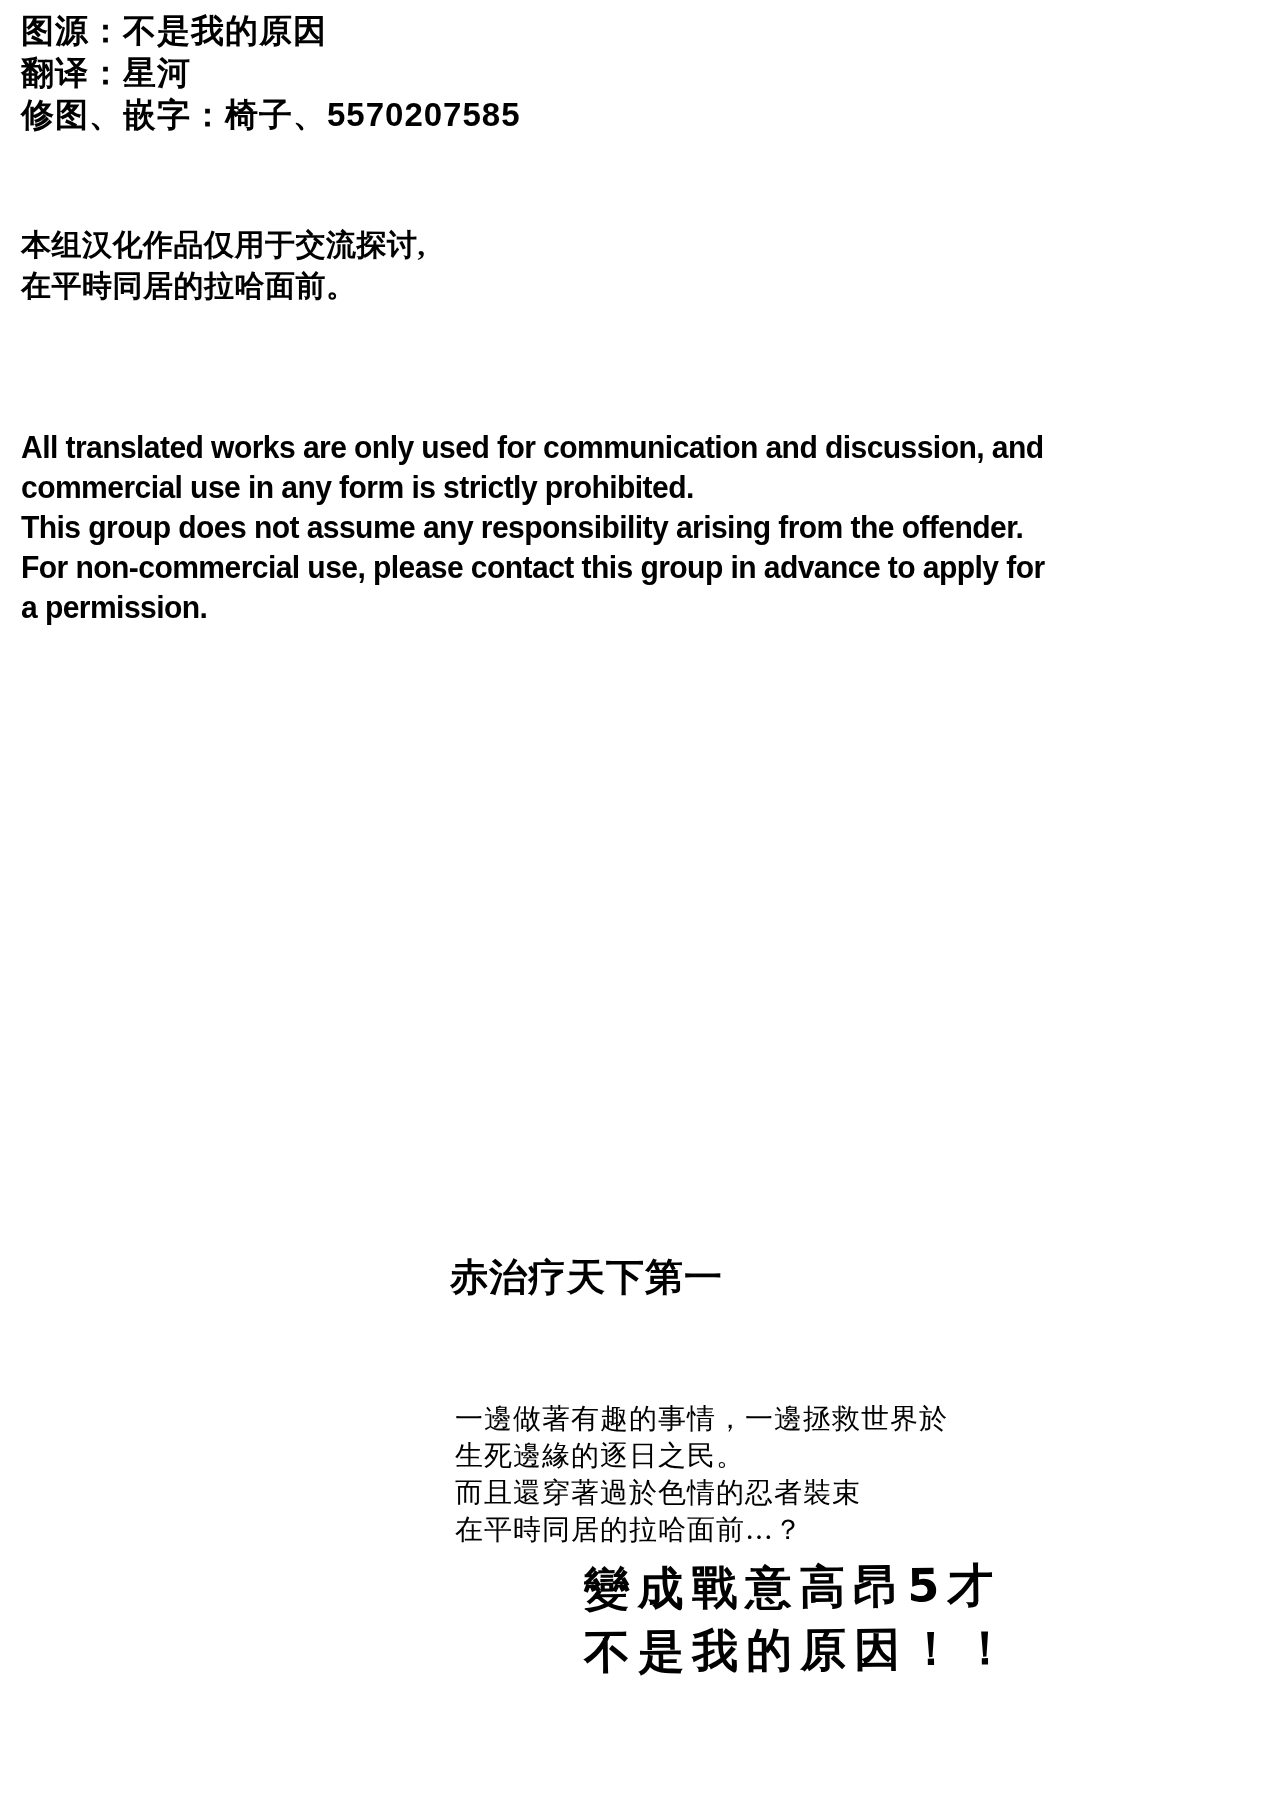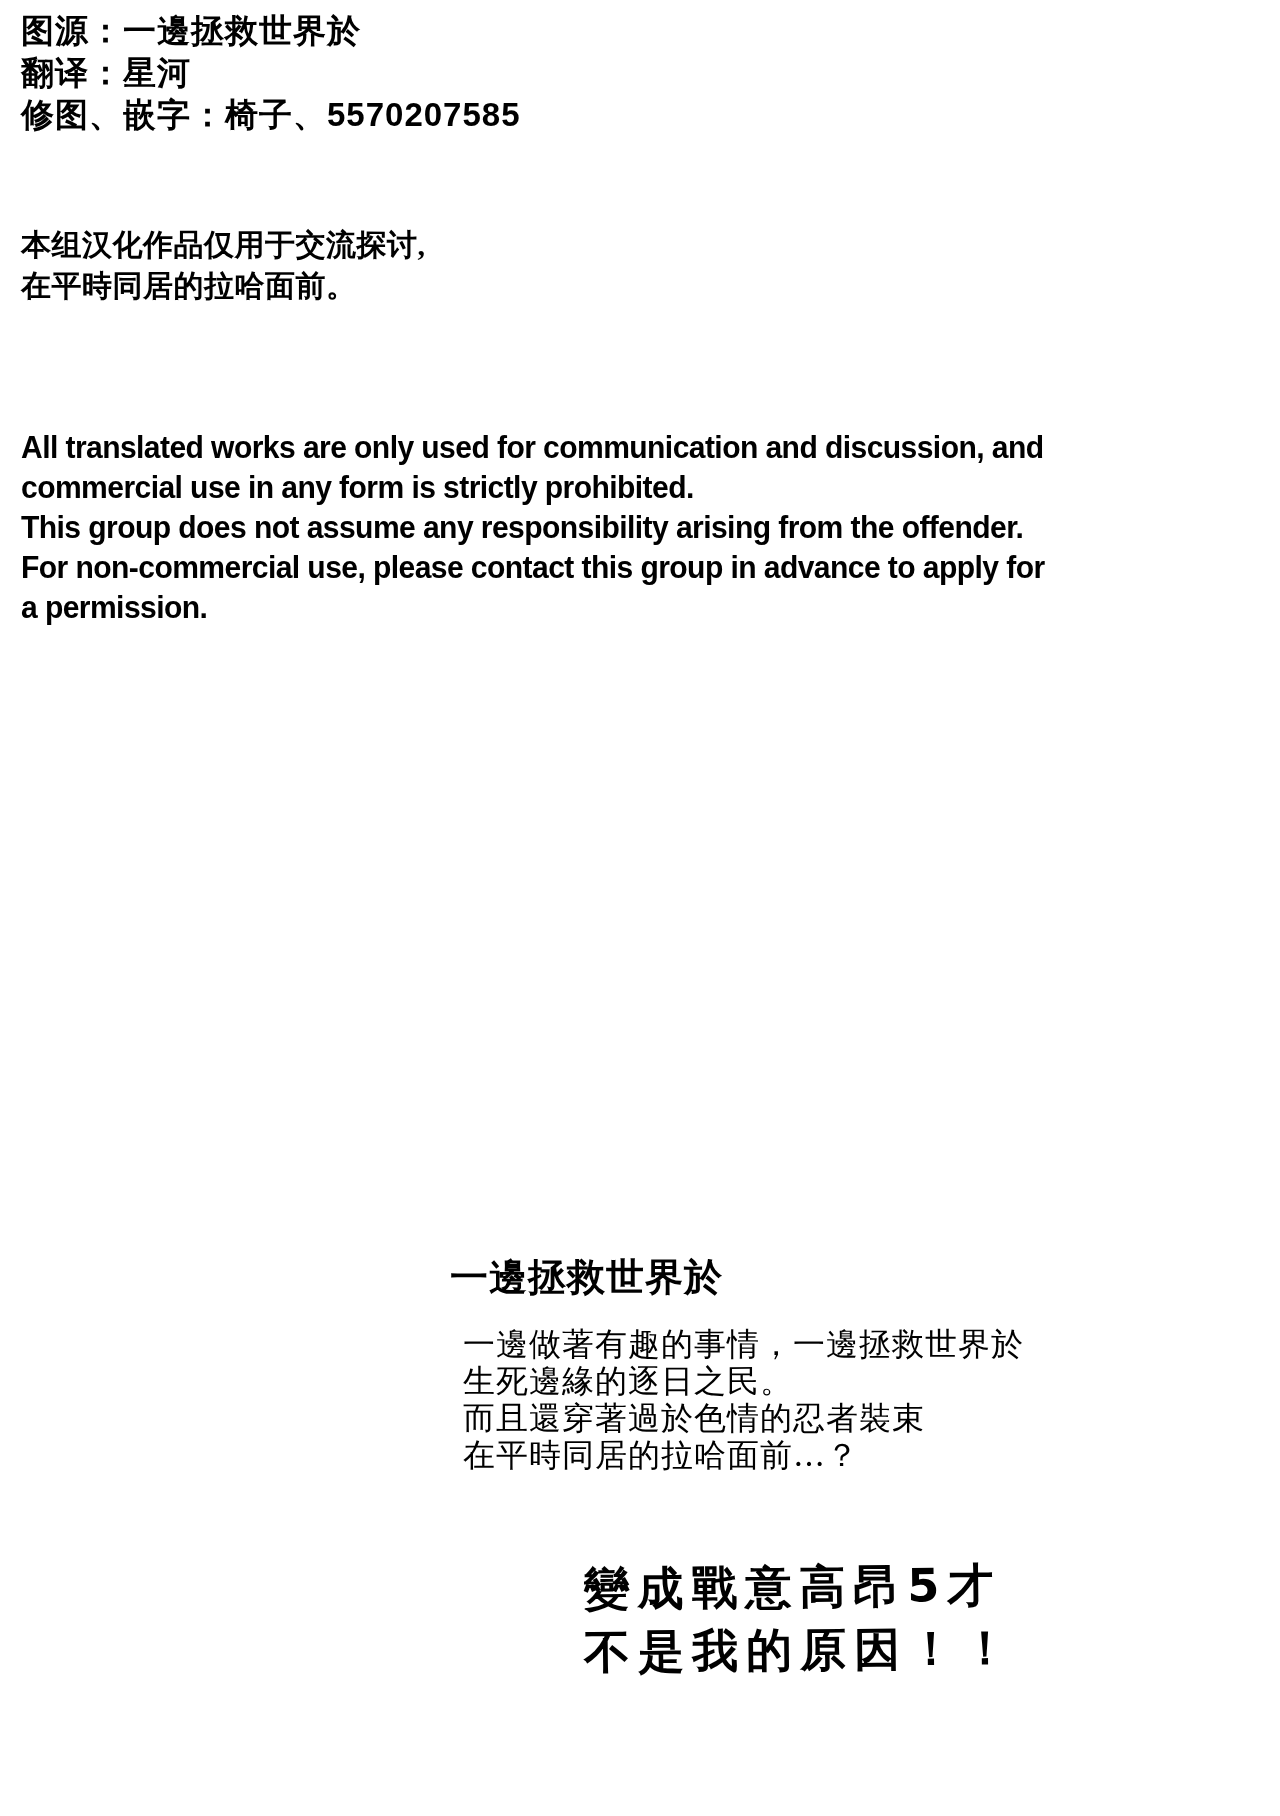--- a/index.html
+++ b/index.html
@@ -66,28 +66,27 @@
     font-family: "DejaVu Serif", "Liberation Serif", serif;
     font-weight: bold;
     font-size: 38px;
     line-height: 50px;
     letter-spacing: 1px;
     white-space: nowrap;
   }
   .intro-body {
     position: absolute;
     left: 455px;
-    top: 1326px;
+    top: 1400px;
     font-family: "DejaVu Serif", "Liberation Serif", serif;
     font-weight: normal;
-    font-size: 32px;
+    font-size: 28px;
     line-height: 37px;
     letter-spacing: 1px;
     white-space: nowrap;
-    margin-left: 8px;
   }
 
   
   .comic-note {
     position: absolute;
     left: 583px;
     top: 1558px;
     font-family: "DejaVu Sans", "Liberation Sans", sans-serif;
     font-weight: 900;
     font-size: 46px;
@@ -99,39 +98,39 @@
   }
 
   .line { display: block; }
 </style>
 </head>
 <body>
 
 <div class="page">
 
   <div class="credits">
-    <span class="line">图源：一邊拯救世界於</span>
+    <span class="line">图源：不是我的原因</span>
     <span class="line">翻译：星河</span>
     <span class="line">修图、嵌字：椅子、5570207585</span>
   </div>
 
   <div class="disclaimer-zh">
     <span class="line">本组汉化作品仅用于交流探讨,</span>
     <span class="line">在平時同居的拉哈面前。</span>
   </div>
 
   <div class="disclaimer-en">
     <span class="line">All translated works are only used for communication and discussion, and</span>
     <span class="line">commercial use in any form is strictly prohibited.</span>
     <span class="line">This group does not assume any responsibility arising from the offender.</span>
     <span class="line">For non-commercial use, please contact this group in advance to apply for</span>
     <span class="line">a permission.</span>
   </div>
 
-  <div class="intro-title">一邊拯救世界於</div>
+  <div class="intro-title">赤治疗天下第一</div>
 
   <div class="intro-body">
     <span class="line">一邊做著有趣的事情，一邊拯救世界於</span>
     <span class="line">生死邊緣的逐日之民。</span>
     <span class="line">而且還穿著過於色情的忍者裝束</span>
     <span class="line">在平時同居的拉哈面前…？</span>
   </div>
 
   <div class="comic-note">
     <span class="line">變成戰意高昂5才</span>

